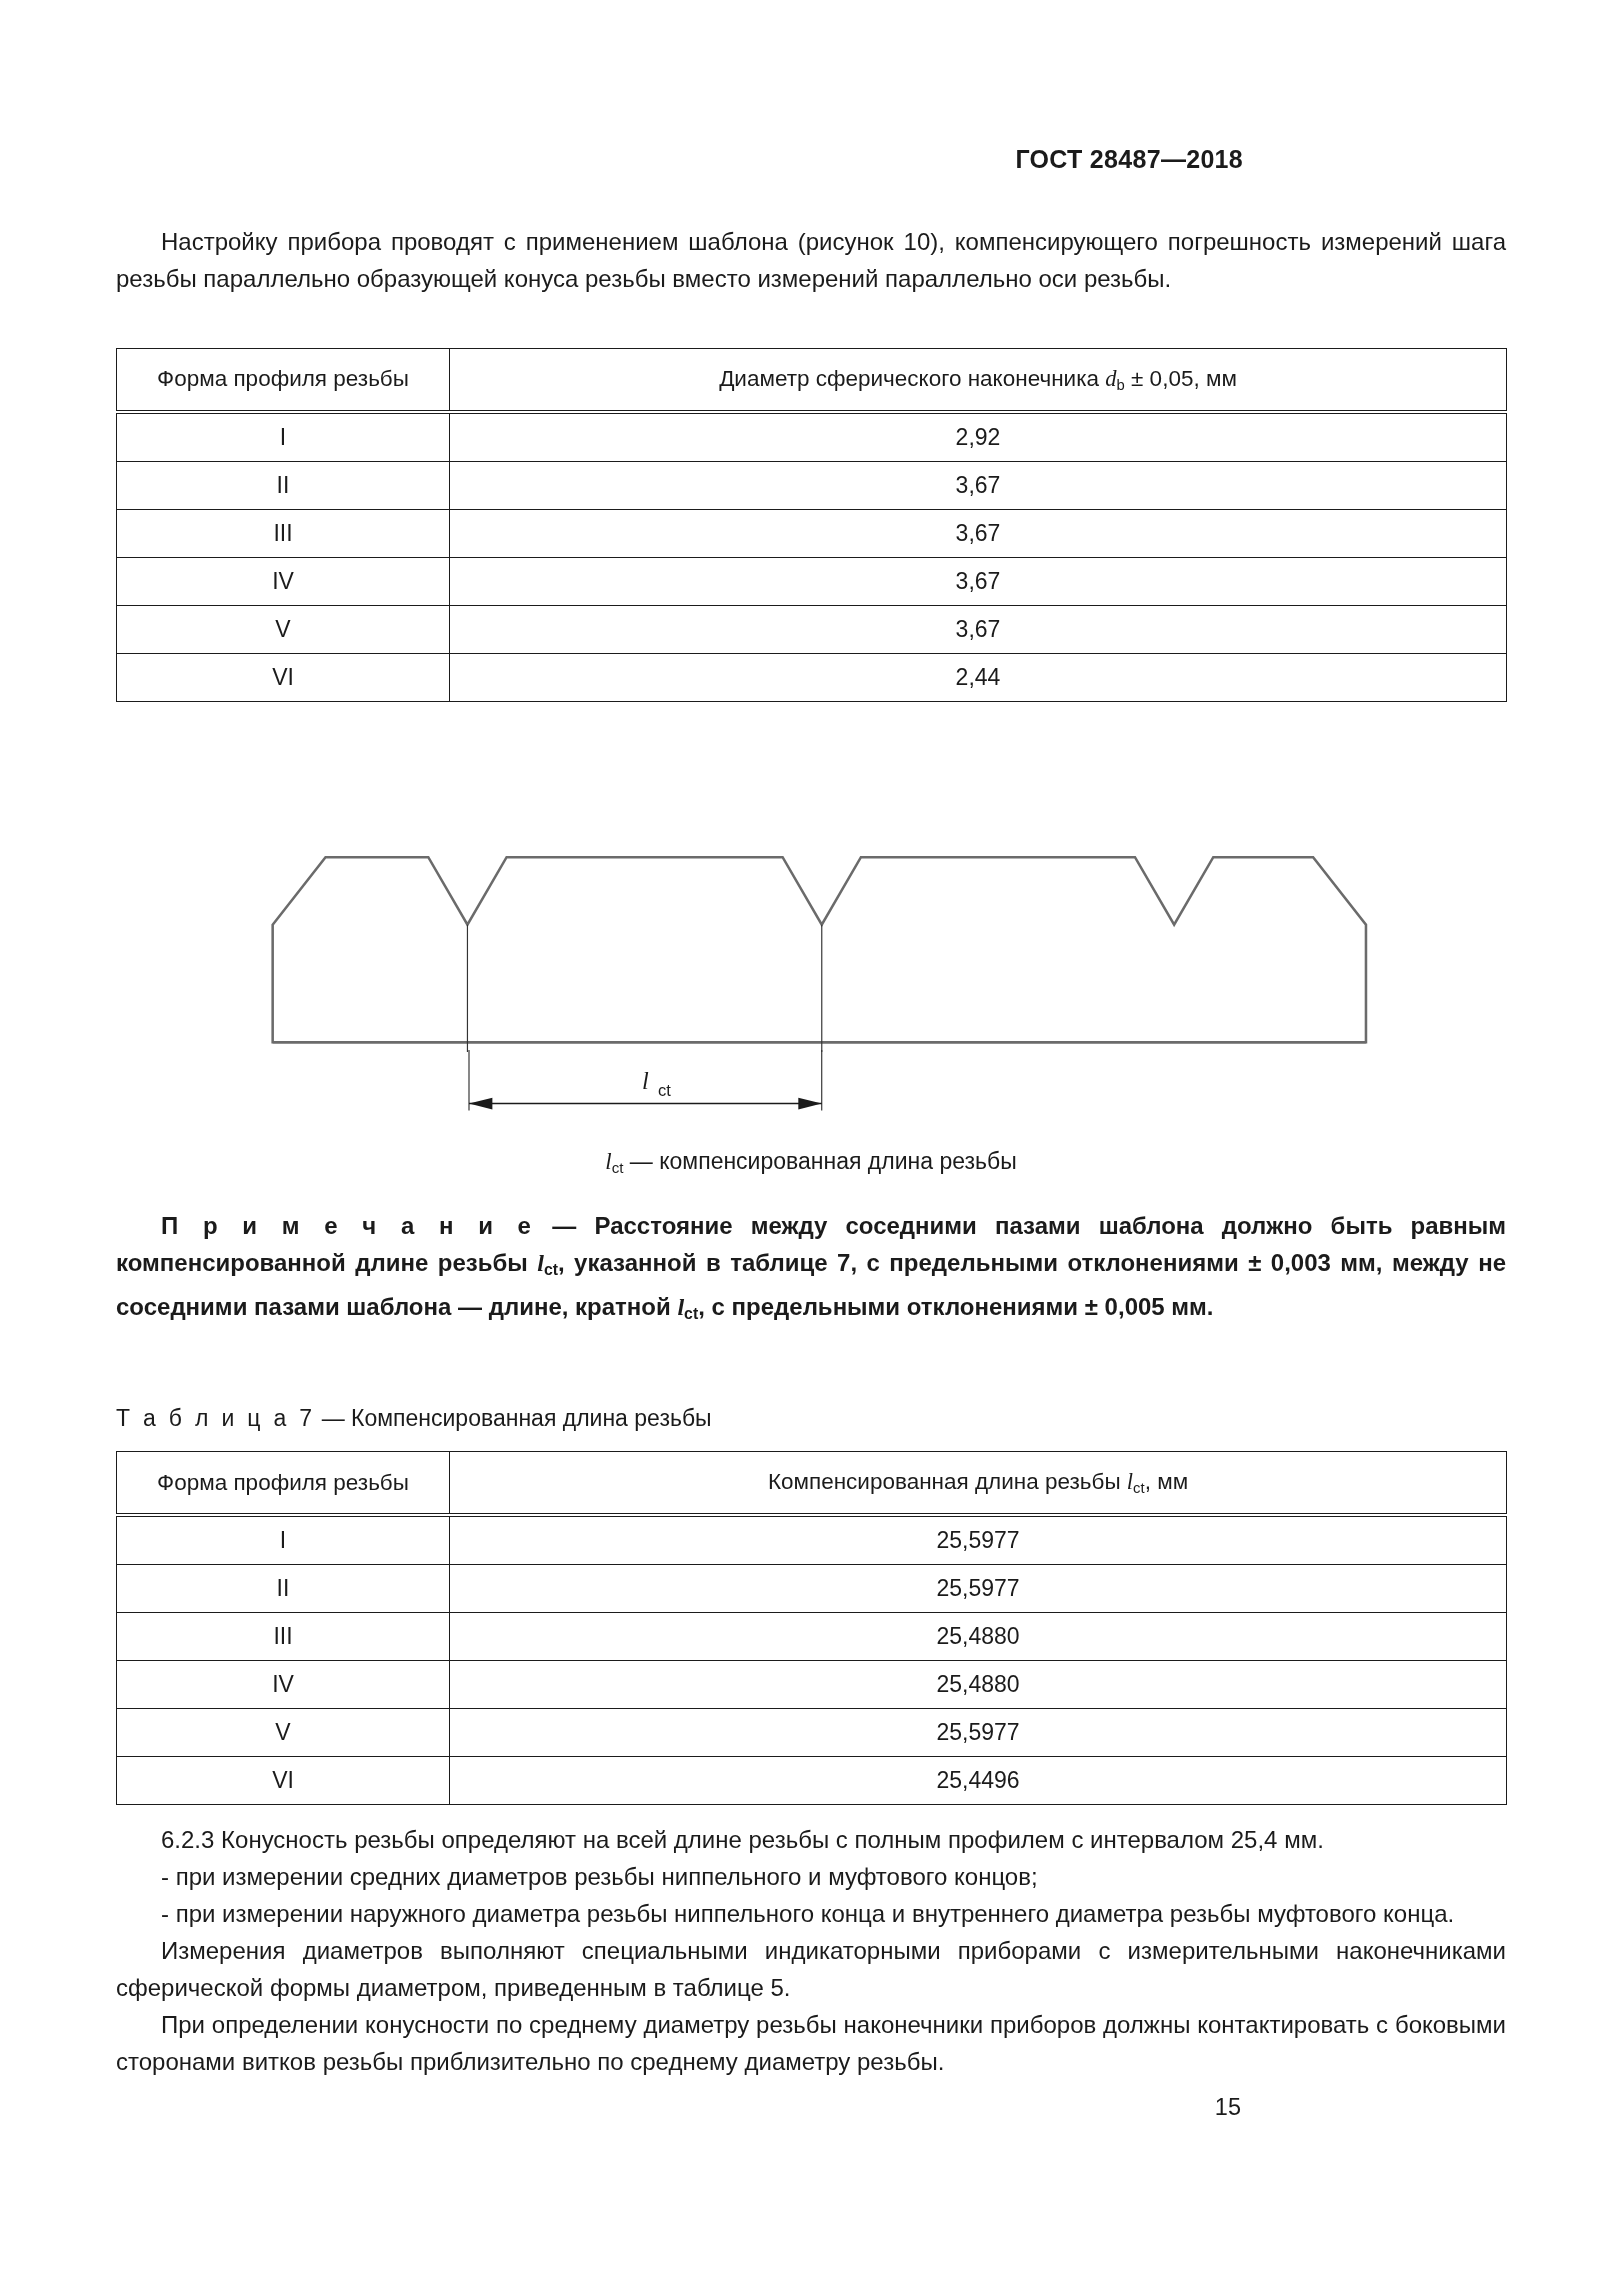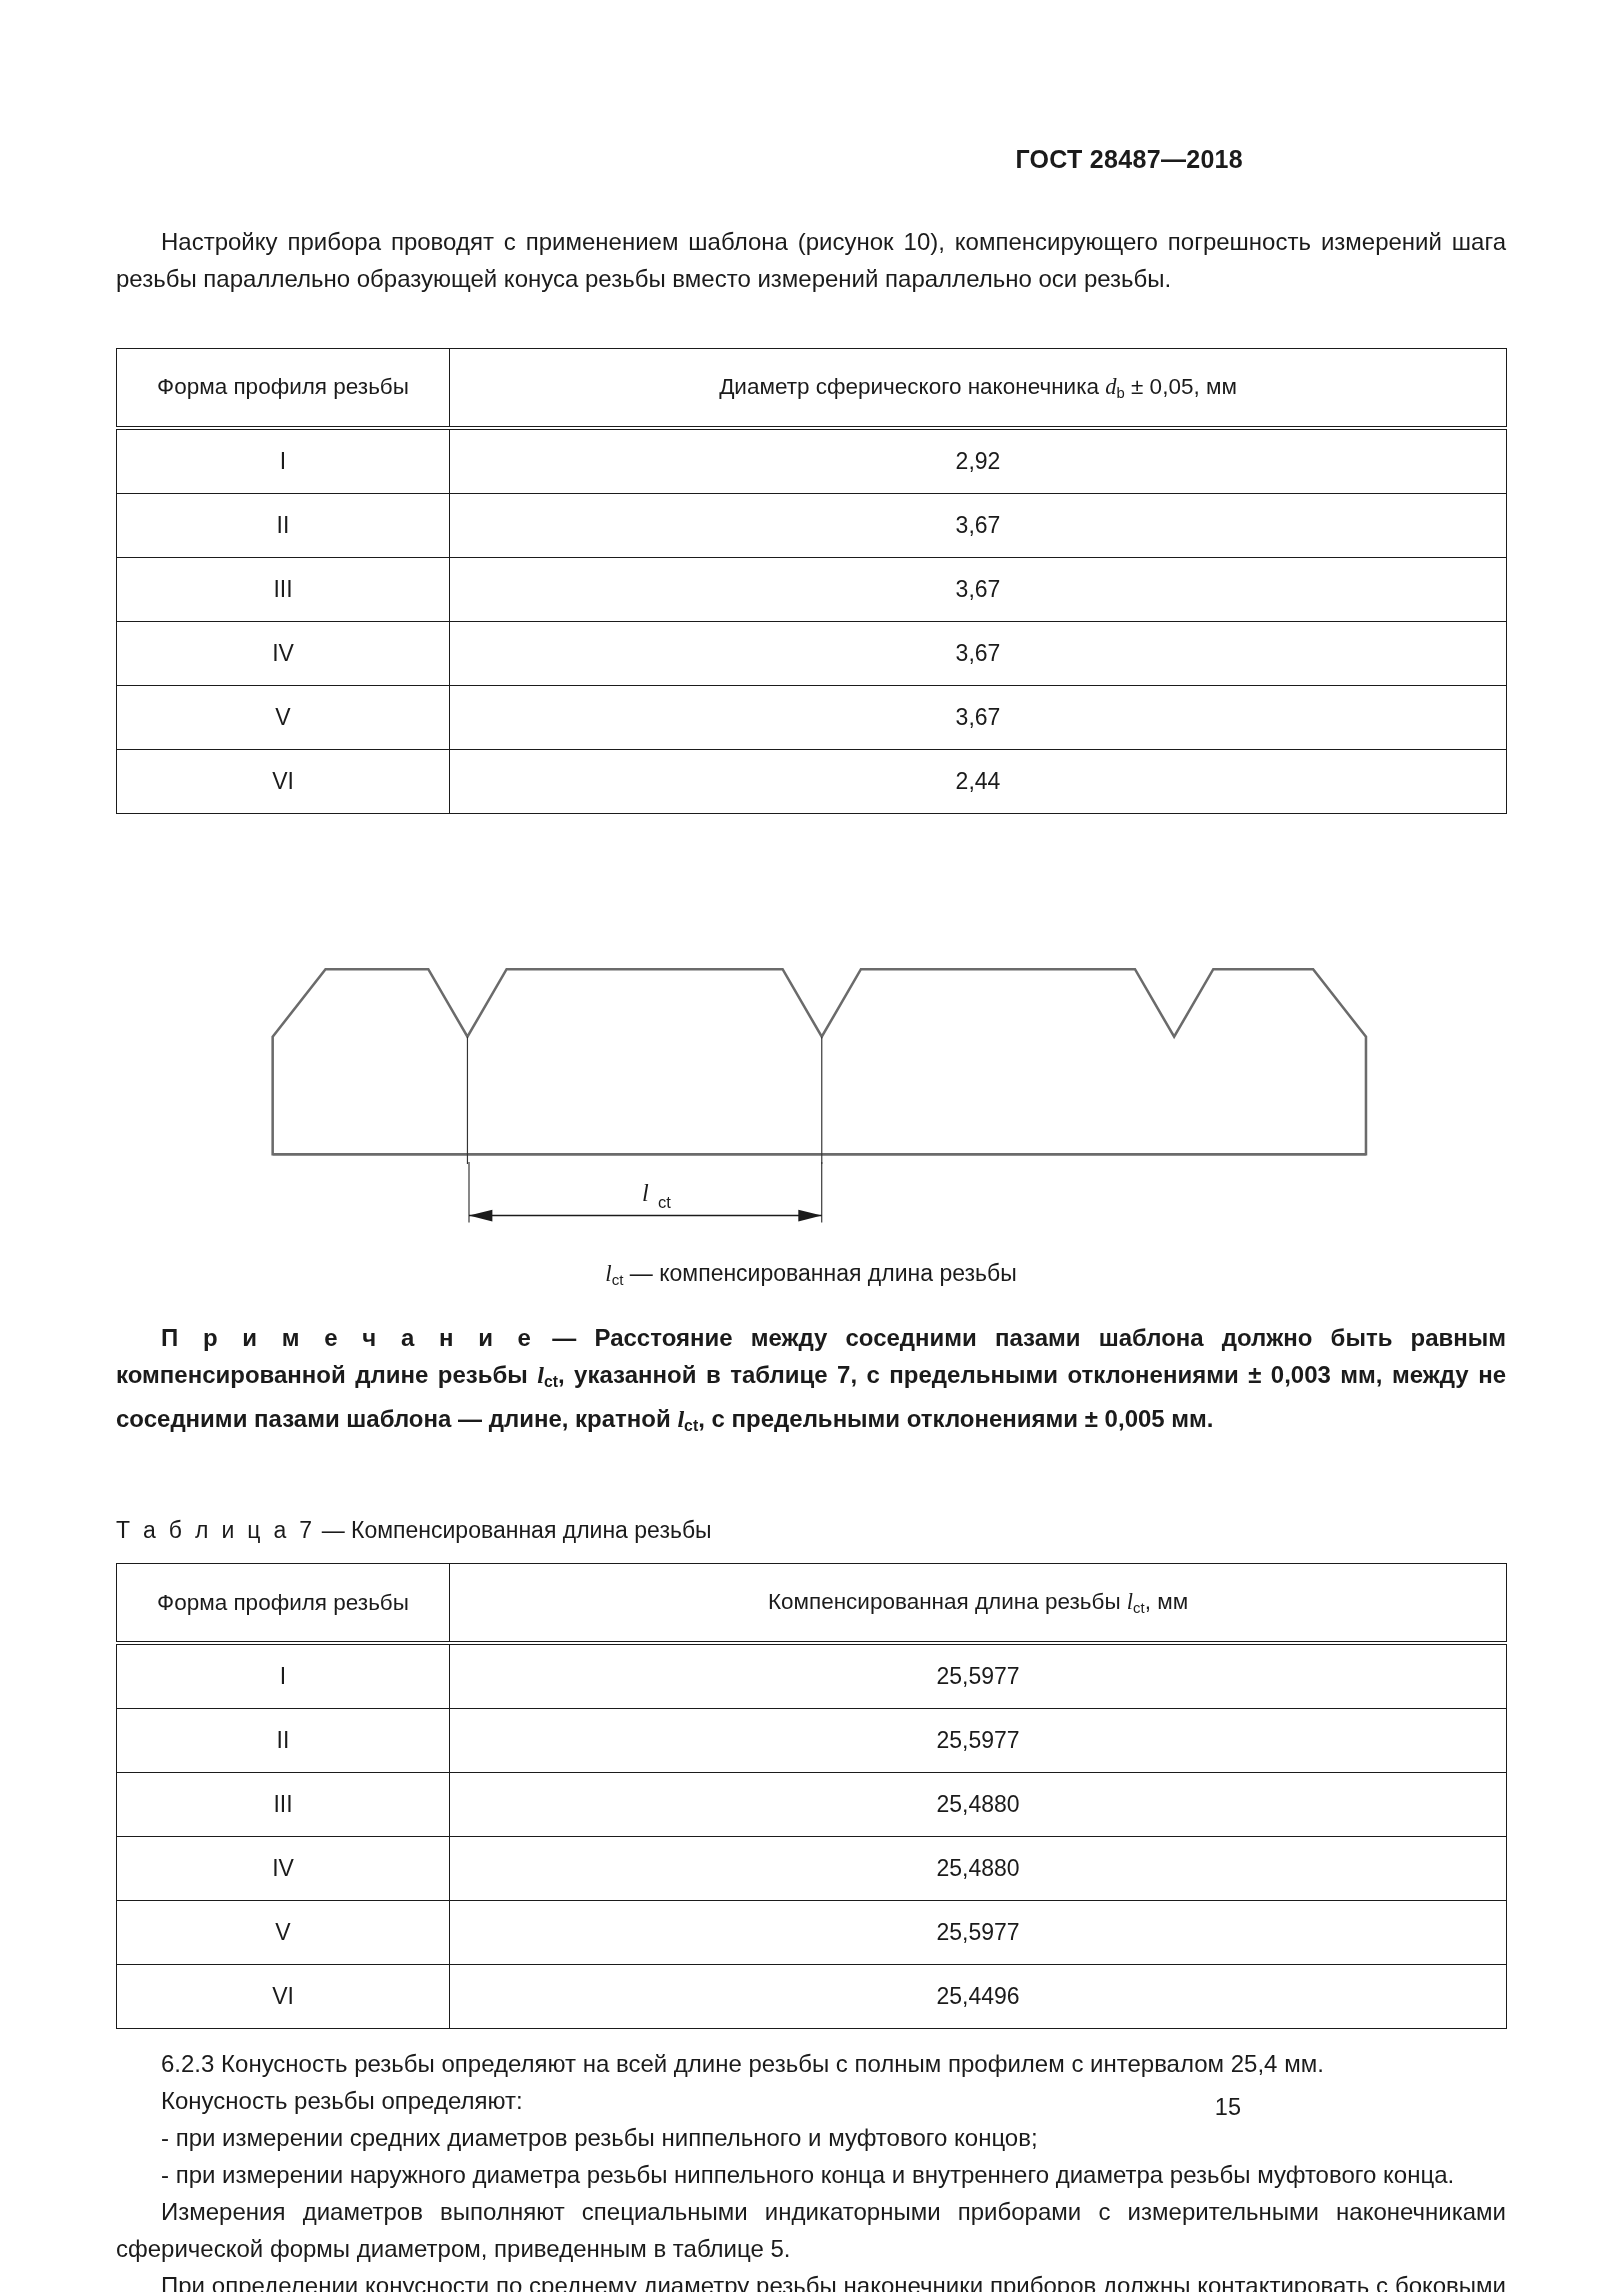--- a/index.html
+++ b/index.html
@@ -71,21 +71,21 @@
   }
   table.gost col.c1 { width: 333px; }
   table.gost col.c2 { width: 1057px; }
 
   table.gost th,
   table.gost td {
     border: 1.6px solid #1b1b1b;
     text-align: center;
     vertical-align: middle;
     font-weight: normal;
-    padding: 8px;
+    padding: 0;
   }
   table.gost th {
     height: 61px;
     font-size: 22.5px;
   }
   table.gost tr.head th {
     border-bottom: 4.4px double #1b1b1b;
   }
   table.gost td {
     height: 47px;
@@ -281,21 +281,20 @@
         <tr>
           <td>VI</td>
           <td>25,4496</td>
         </tr>
       </tbody>
     </table>
 
     <div style="height:15.7px"></div>
 
     <p class="body indent">6.2.3 Конусность резьбы определяют на всей длине резьбы с полным профилем с интервалом 25,4 мм.</p>
-    <p class="body indent">Конусность резьбы определяют:</p>
     <p class="body indent">- при измерении средних диаметров резьбы ниппельного и муфтового концов;</p>
     <p class="body indent">- при измерении наружного диаметра резьбы ниппельного конца и внутреннего диаметра резьбы муфтового конца.</p>
     <p class="body indent">Измерения диаметров выполняют специальными индикаторными приборами с измерительными наконечниками сферической формы диаметром, приведенным в таблице 5.</p>
     <p class="body indent">При определении конусности по среднему диаметру резьбы наконечники приборов должны контактировать с боковыми сторонами витков резьбы приблизительно по среднему диаметру резьбы.</p>
 
   </div>
 
   <div class="page-number">15</div>
 
 </div>

